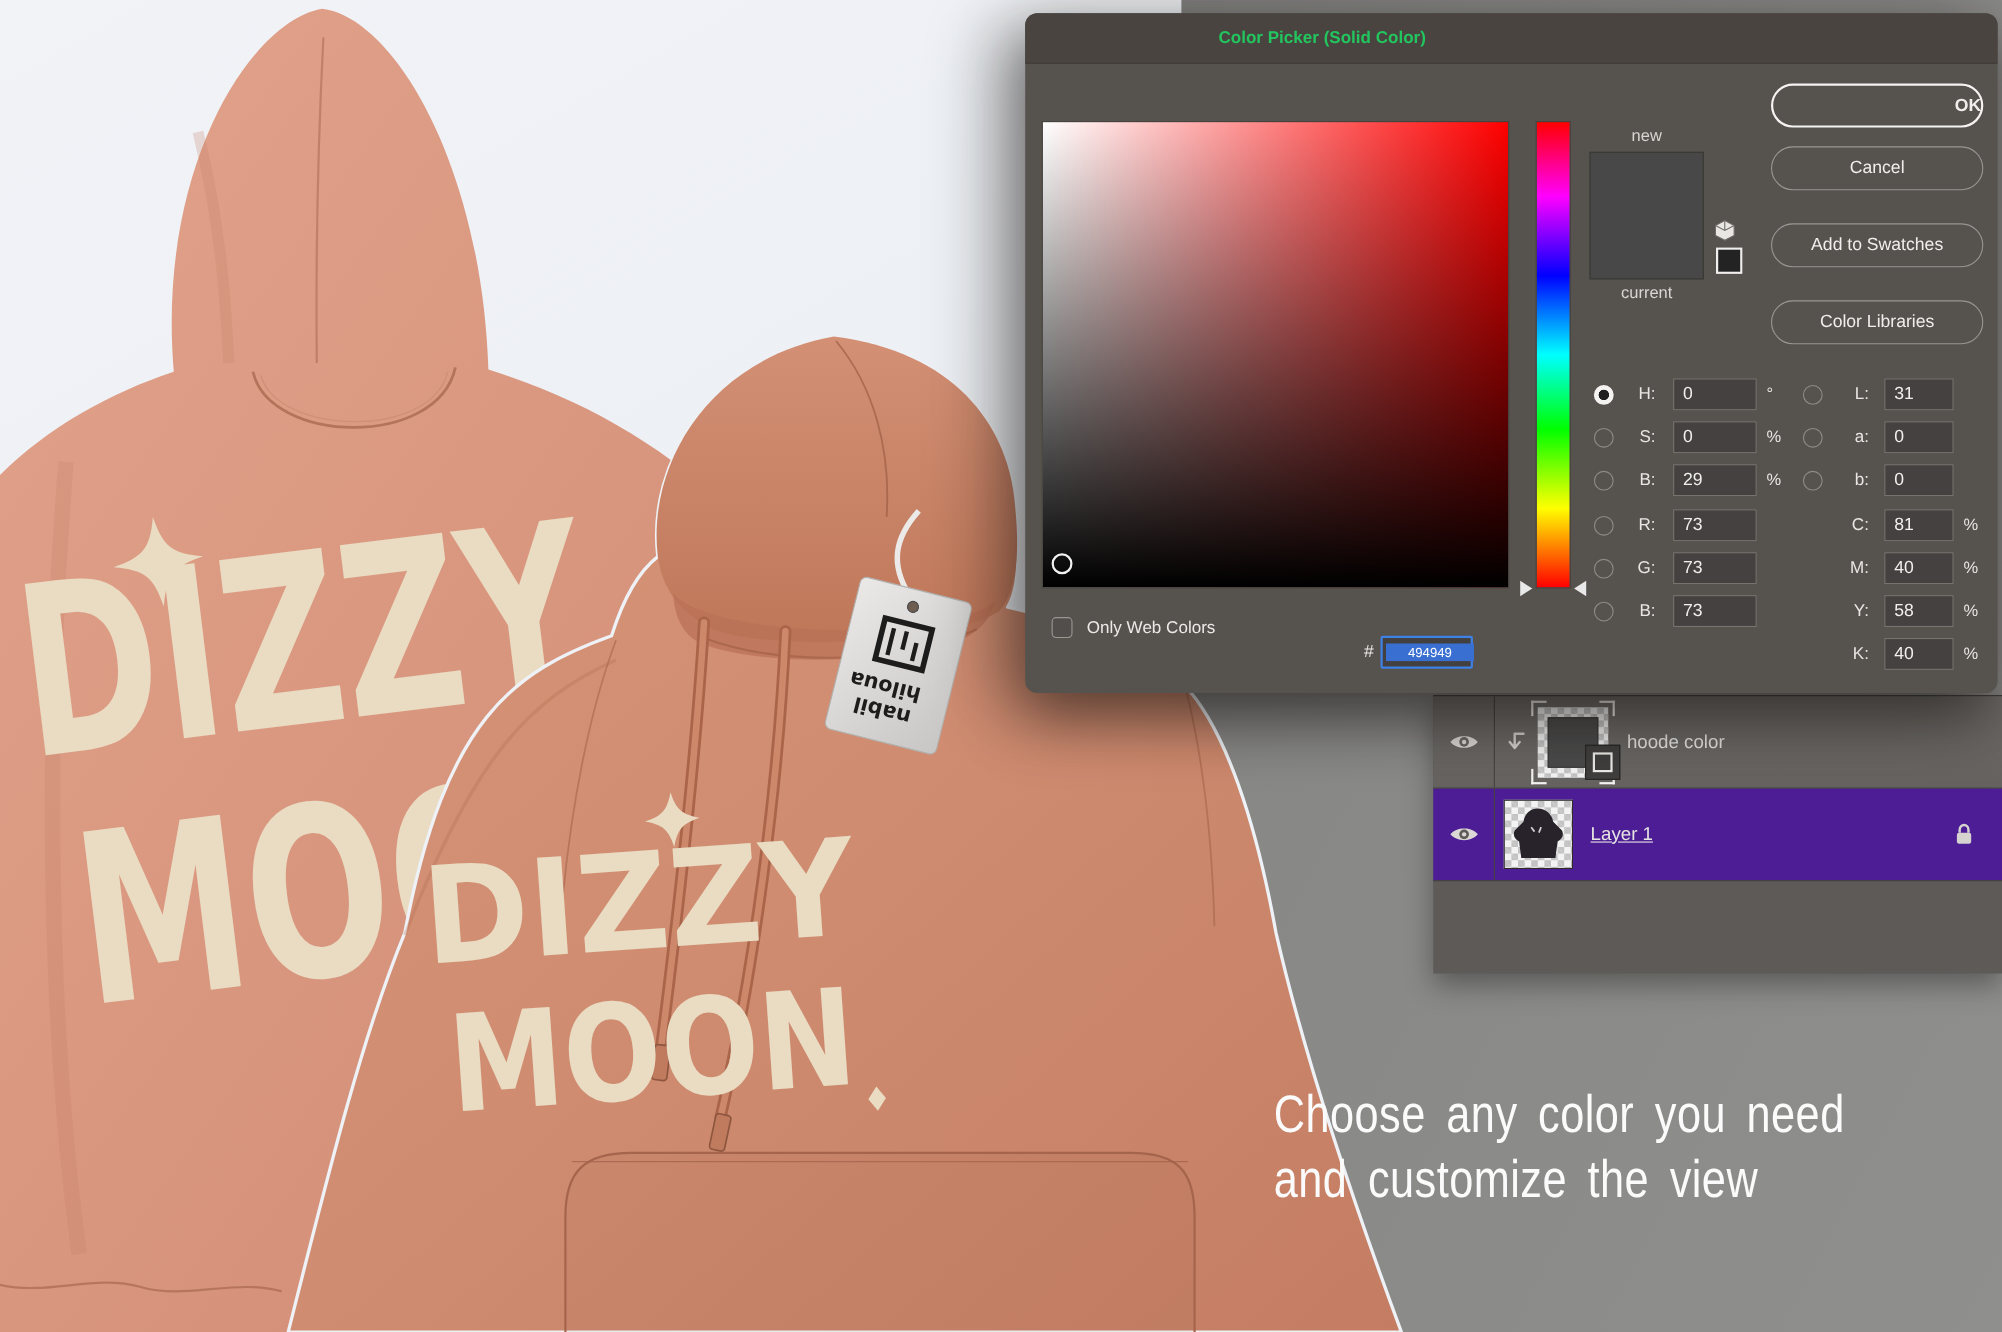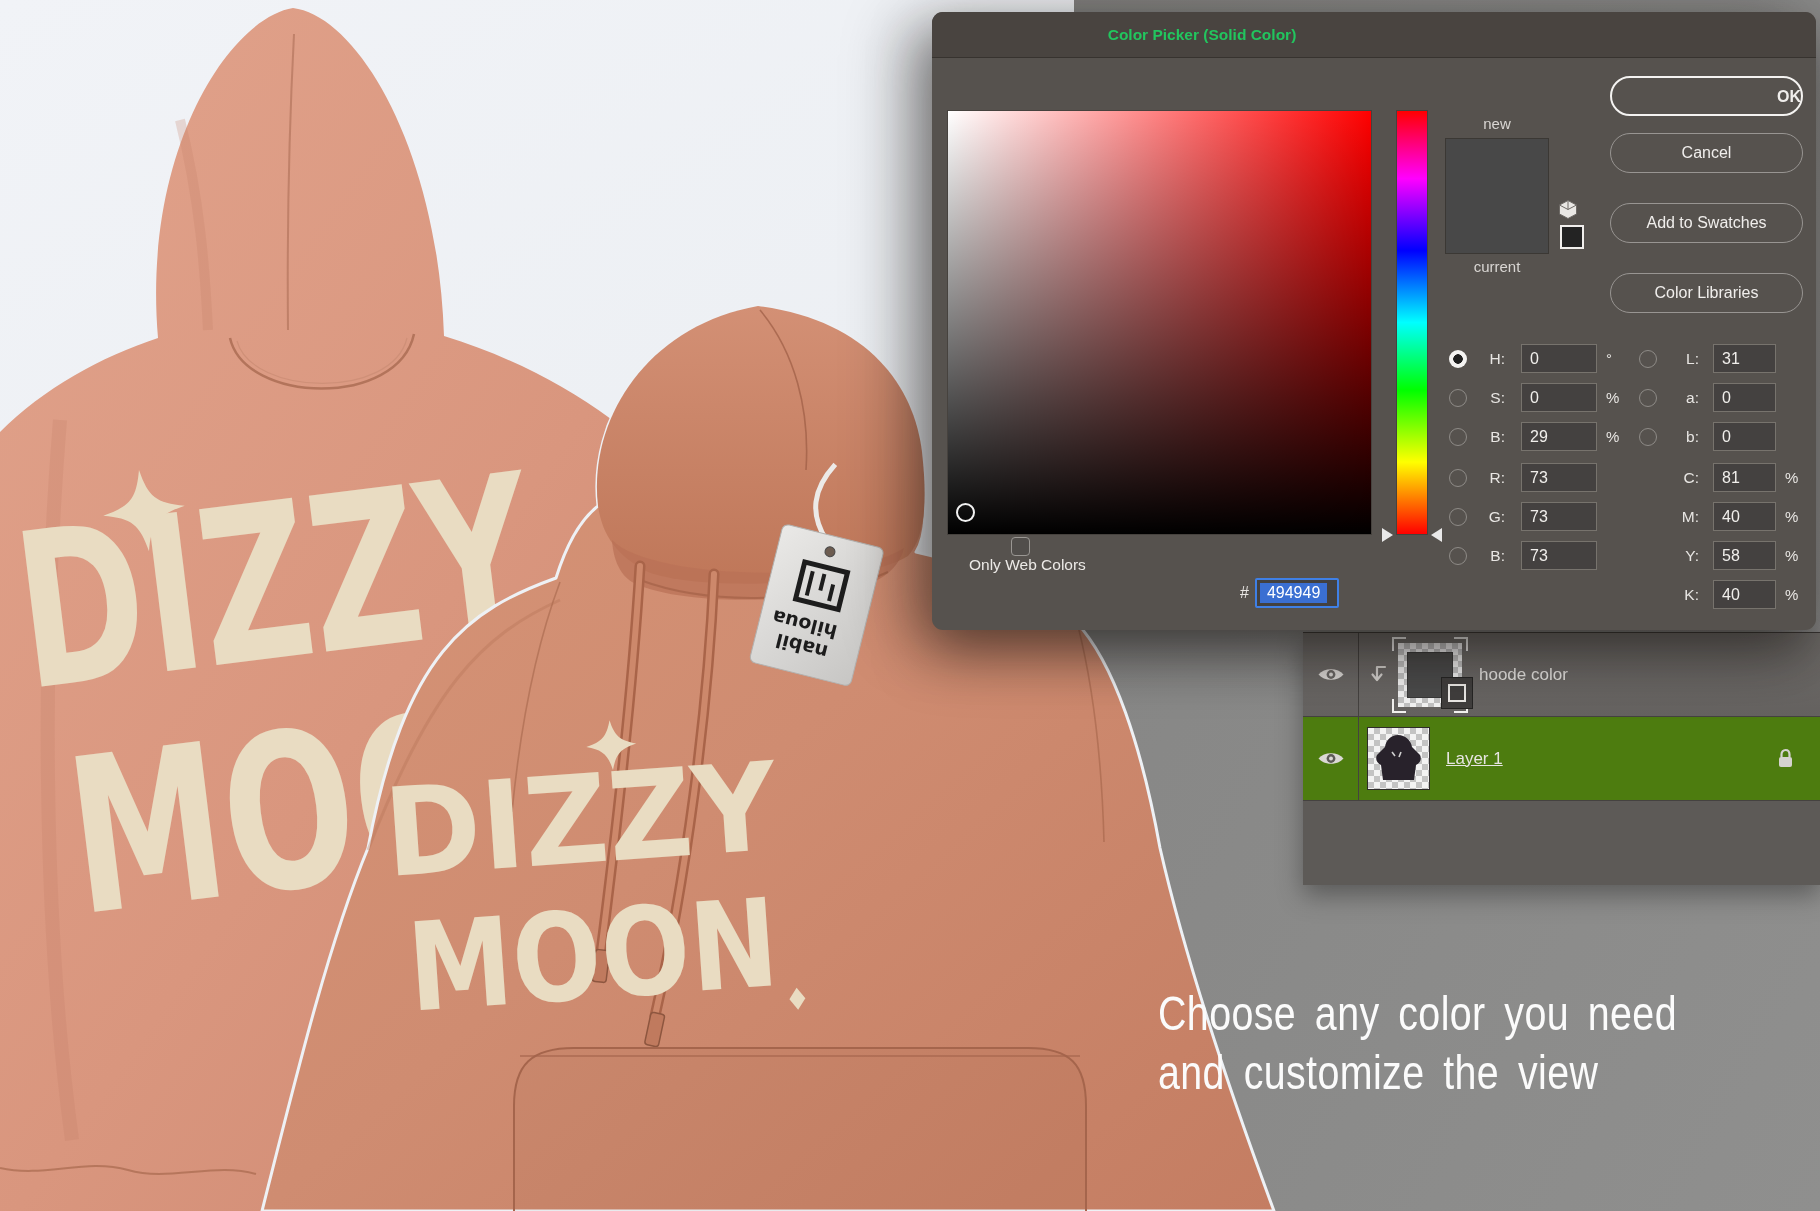--- a/index.html
+++ b/index.html
@@ -13,21 +13,21 @@
   
   .caption{position:absolute;left:1158px;top:984px;color:#fbfbfb;
            font-size:48px;line-height:59px;letter-spacing:.5px;word-spacing:9px;
            transform:scaleX(.82);transform-origin:left top;white-space:nowrap;}
   
   .layers-panel{position:absolute;left:1303px;top:632px;width:517px;height:252px;
                 background:#5d5a57;border-top:1px solid #3a3734;
                 box-shadow:0 10px 24px rgba(0,0,0,.35);color:#e7e5e2;font-size:17px;}
   .layer-row{position:absolute;left:0;width:100%;height:84px;border-bottom:1px solid #454240;box-sizing:border-box;}
   .row-0{top:0;background:linear-gradient(#706d6a,#656260);}
-  .row-1{top:84px;background:#4d7c0f;}
+  .row-1{top:84px;background:#4c1d95;}
   .row-2{top:168px;background:#5d5a57;}
   .eye-col{position:absolute;left:0;top:0;bottom:0;width:55px;border-right:1px solid #454240;
            display:flex;align-items:center;justify-content:center;}
   .lyr-label{position:absolute;top:50%;transform:translateY(-50%);white-space:nowrap;}
   .checker{background-color:#f3f3f3;
            background-image:linear-gradient(45deg,#c3c3c3 25%,transparent 25%,transparent 75%,#c3c3c3 75%),
                             linear-gradient(45deg,#c3c3c3 25%,transparent 25%,transparent 75%,#c3c3c3 75%);
            background-size:12px 12px;background-position:0 0,6px 6px;}
   .fill-thumb{position:absolute;left:95px;top:10px;width:64px;height:64px;}
   .fill-thumb .inner{position:absolute;inset:9px;background:#4b4b4b;border:1px solid #3a3a3a;}
@@ -76,28 +76,28 @@
   .crow{position:absolute;height:29px;display:flex;align-items:center;}
   .crow .radio{width:18px;height:18px;border-radius:50%;border:1.5px solid #8e8b87;box-sizing:border-box;background:transparent;}
   .crow .radio.sel{border:none;background:radial-gradient(circle,#1f1f1f 0 4.5px,#f4f3f1 5px);}
   .crow .radio.noradio{visibility:hidden;}
   .crow .lbl{width:28px;margin-left:10px;text-align:right;color:#e8e6e3;font-size:15.5px;}
   .crow .field{margin-left:16px;width:76px;height:29px;background:#444140;border:1px solid #77736d;
                box-sizing:border-box;color:#f1efec;font-size:16px;line-height:27px;padding-left:8px;}
   .crow .unit{margin-left:9px;color:#e8e6e3;font-size:15px;width:20px;}
   .crow.rcol .lbl{width:36px;margin-left:6px;}
   .crow.rcol .field{margin-left:14px;width:63px;}
-  .webrow{position:absolute;left:24px;top:525px;display:flex;align-items:center;flex-direction:column;}
+  .webrow{position:absolute;left:24px;top:549px;display:flex;align-items:center;}
   .cbx{width:19px;height:19px;border-radius:4px;border:1.5px solid #9a9793;background:#514e4b;box-sizing:border-box;}
   .webrow .wlbl{margin-left:13px;font-size:15.5px;color:#eceae7;}
   .hexwrap{position:absolute;left:308px;top:566px;display:flex;align-items:center;}
   .hexhash{color:#e8e6e3;font-size:16px;margin-right:6px;}
   .hexfield{width:84px;height:30px;background:#434140;border:2px solid #3f80e6;border-radius:2px;
             box-sizing:border-box;display:flex;align-items:center;padding-left:3px;}
-  .hexsel{background:#3a6fd2;color:#fff;font-size:16px;padding:1px 7px;}
+  .hexsel{background:#3a6fd2;color:#fff;font-size:12px;padding:1px 20px;}
 </style>
 </head>
 <body>
 
 <div class="stage">
 
   <div class="bg-light"></div>
 
   <svg class="mockup-svg" width="1820" height="1211" viewBox="0 0 1820 1211">
     <defs>

